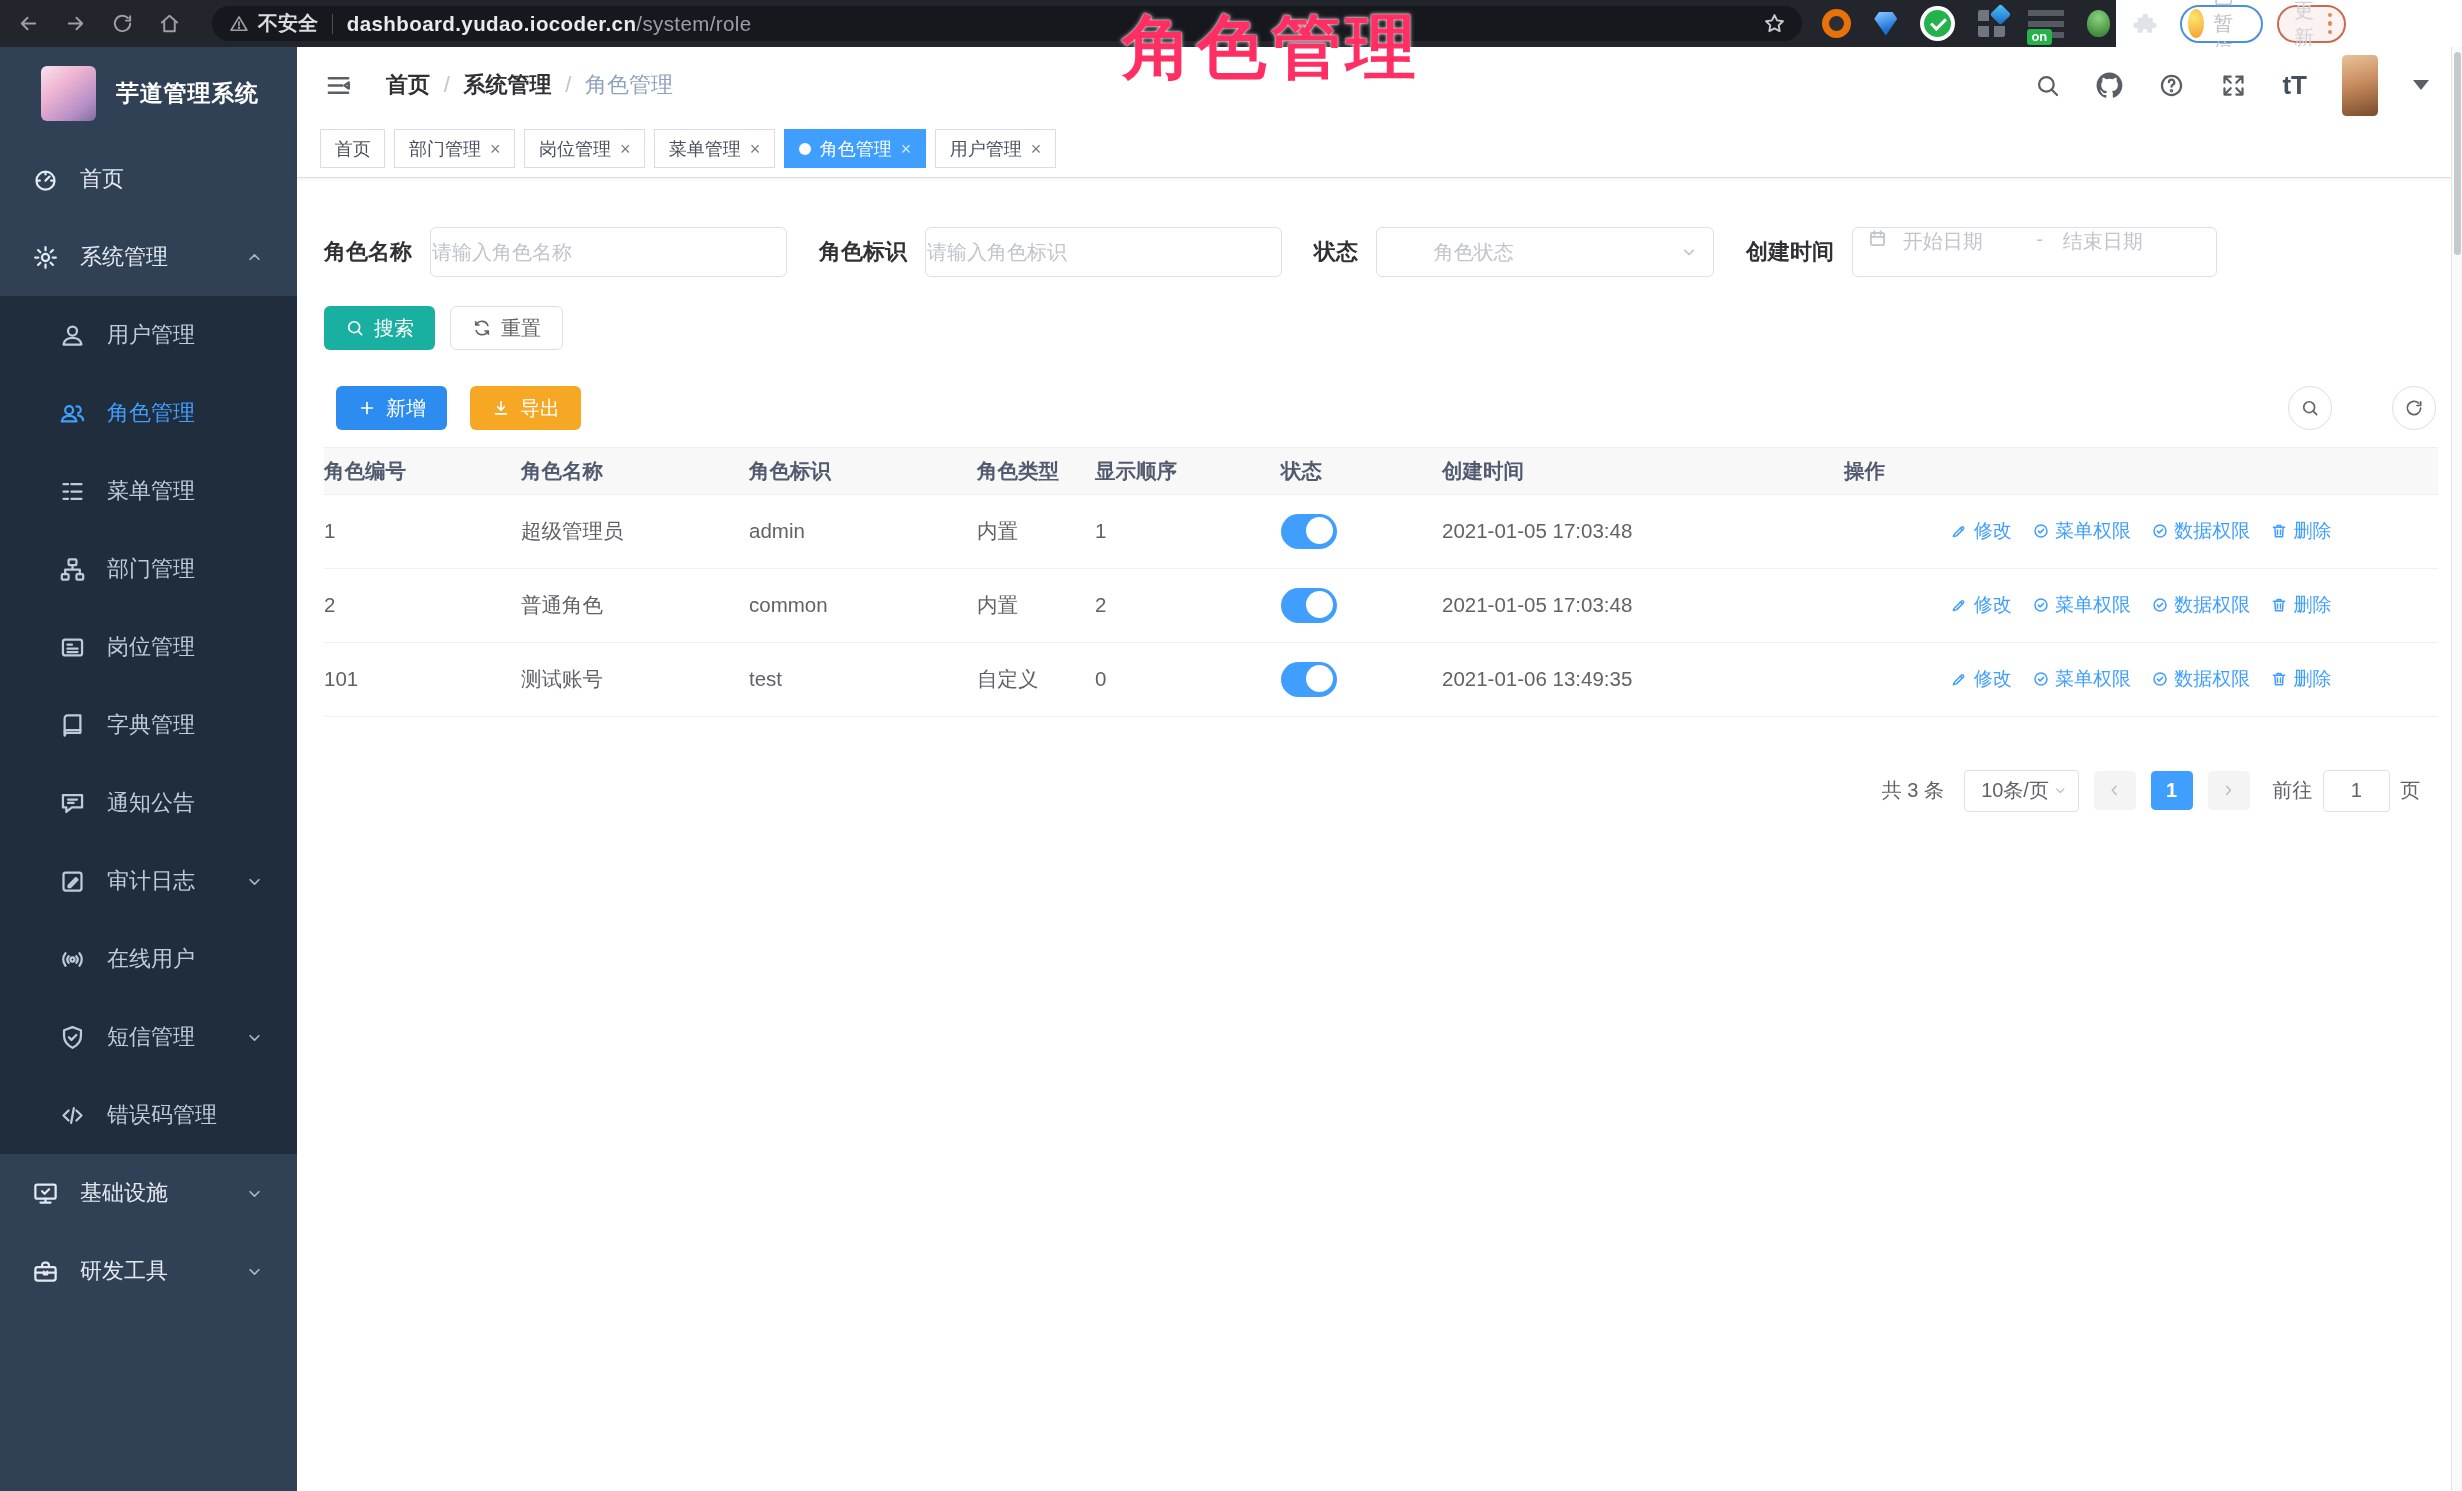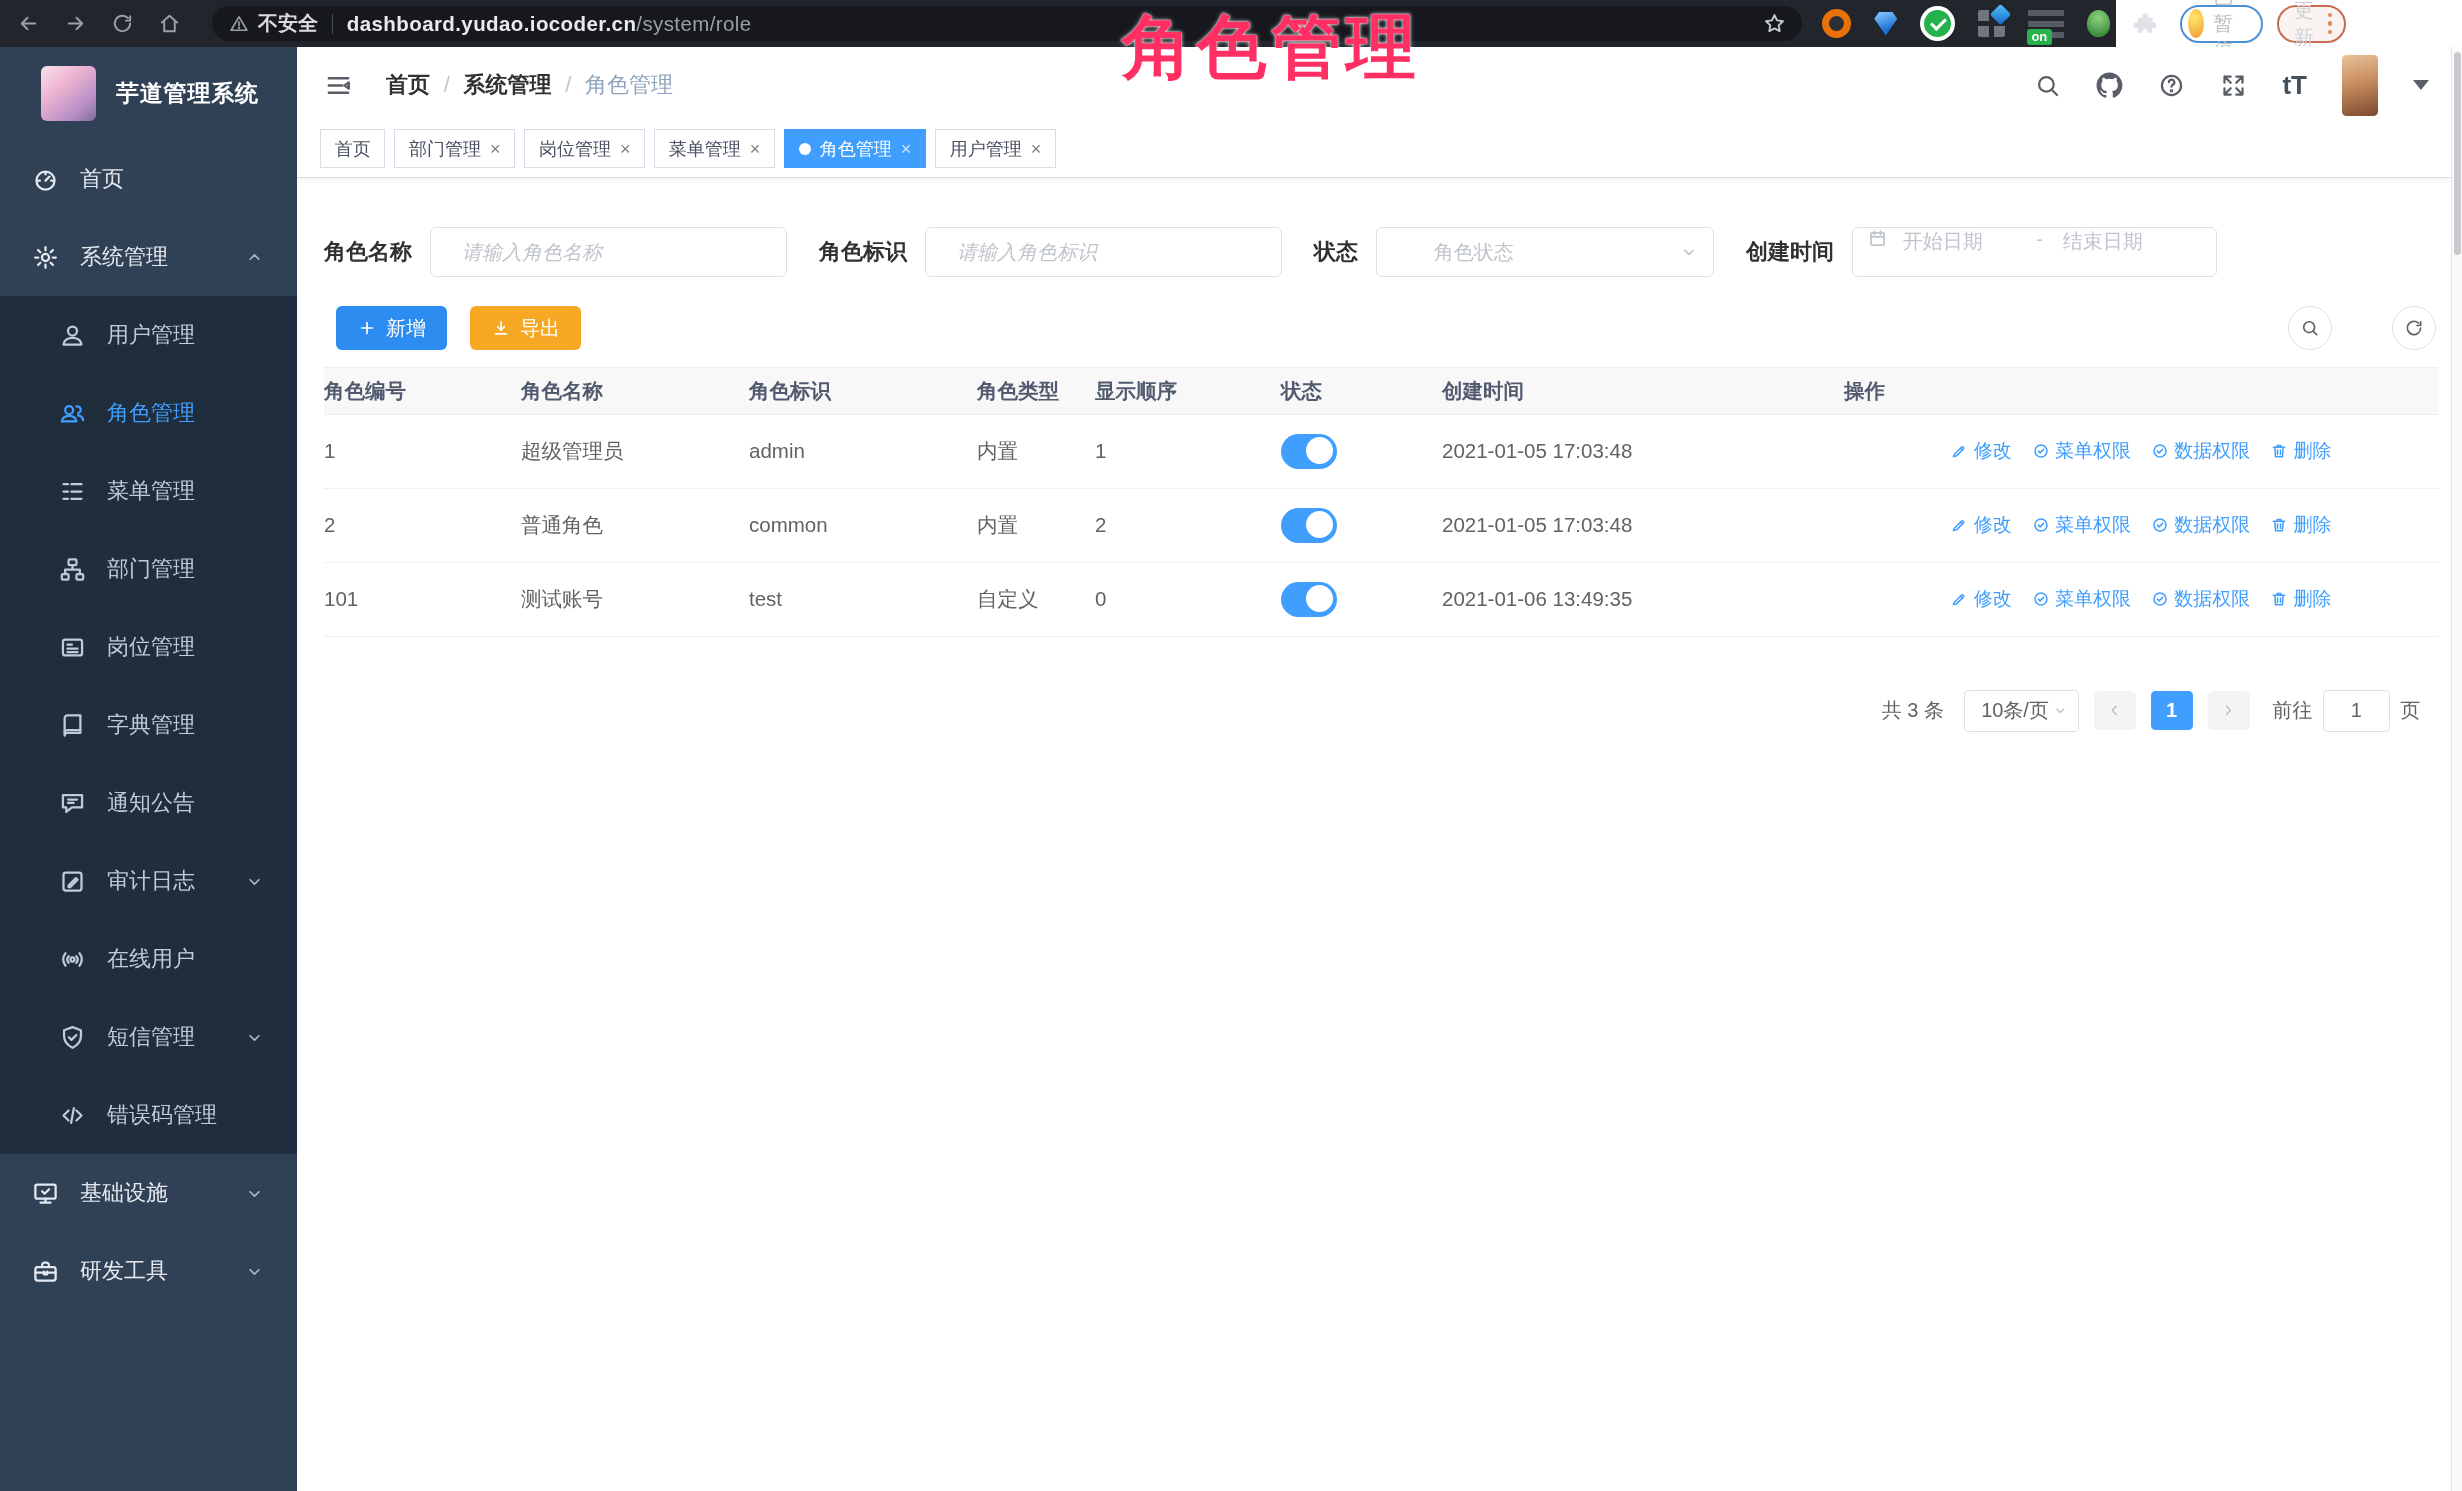--- a/index.html
+++ b/index.html
@@ -108,22 +108,22 @@
     border:1.5px solid #d8dce5;font-size:18px;color:#495060;cursor:pointer;white-space:nowrap;}
   .tab .tab-dot{display:none;width:12px;height:12px;border-radius:50%;background:#fff;}
   .tab.active{background:var(--accent,#409eff);border-color:var(--accent,#409eff);color:#fff;}
   .tab.active .tab-dot{display:inline-block;}
   .tab-close{font-size:18px;line-height:1;opacity:.75;}
 
   
   .content{flex:1;padding:49px 26px 0 27px;position:relative;min-width:0;}
   .filter-row{display:flex;align-items:center;margin-bottom:29px;}
   .f-label{font-size:22px;font-weight:700;color:#303133;margin-right:18px;white-space:nowrap;}
-  .f-input{width:357px;height:50px;border:1.5px solid #dcdfe6;border-radius:6px;padding:0 31px;font-size:20px;
-    color:#606266;outline:none;margin-right:32px;font-family:inherit;font-style:italic;}
+  .f-input{width:357px;height:50px;border:1.5px solid #dcdfe6;border-radius:6px;padding:0 1px;font-size:20px;
+    color:#606266;outline:none;margin-right:32px;font-family:inherit;}
   .f-input::placeholder{color:#c0c4cc;}
   .f-select{width:338px;height:50px;border:1.5px solid #dcdfe6;border-radius:6px;padding:0 13.7px 0 16.7px;
     display:flex;align-items:center;margin-right:32px;cursor:pointer;}
   .f-select .sel-ph{font-size:20px;color:#c0c4cc;flex:1;margin-left:40px;}
   .f-select .sel-chev{color:#c0c4cc;}
   .f-select .sel-chev svg{width:20px;height:20px;}
   .f-range{width:365px;height:50px;border:1.5px solid #dcdfe6;border-radius:6px;display:flex;align-items:flex-start;
     padding:0 13.7px;cursor:pointer;}
   .f-range .cal{color:#c0c4cc;margin-right:15px;}
   .f-range .cal svg{width:21px;height:21px;}
@@ -545,20 +545,35 @@
                   <rect x="4.5" y="5.5" width="15" height="14" rx="1.5"></rect>
                   <path d="M4.5 10h15M8.5 3.5v4M15.5 3.5v4"></path>
                 </svg>
               </span>
             <span class="rp start">开始日期</span>
             <span class="rp dash">-</span>
             <span class="rp end">结束日期</span>
           </div>
         </div>
 
+        <div class="row1">
+          <button class="btn btn-search">
+            <svg class="ic" viewBox="0 0 24 24">
+                <circle cx="11" cy="11" r="6.5"></circle>
+                <path d="M15.8 15.8L20 20"></path>
+              </svg>
+            <span>搜索</span>
+            </button>
+          <button class="btn btn-reset">
+            <svg class="ic" viewBox="0 0 24 24">
+                <path d="M19 9A7.5 7.5 0 0 0 5.8 7L4.5 8.4M4.5 4.5v3.9h3.9M5 15a7.5 7.5 0 0 0 13.2 2l1.3-1.4M19.5 19.5v-3.9h-3.9"></path>
+              </svg>
+            <span>重置</span>
+            </button>
+        </div>
 
         <div class="row2">
           <button class="btn btn-add">
             <svg class="ic" viewBox="0 0 24 24">
                 <path d="M12 5.5v13M5.5 12h13"></path>
               </svg>
             <span>新增</span>
             </button>
           <button class="btn btn-export">
             <svg class="ic" viewBox="0 0 24 24">

